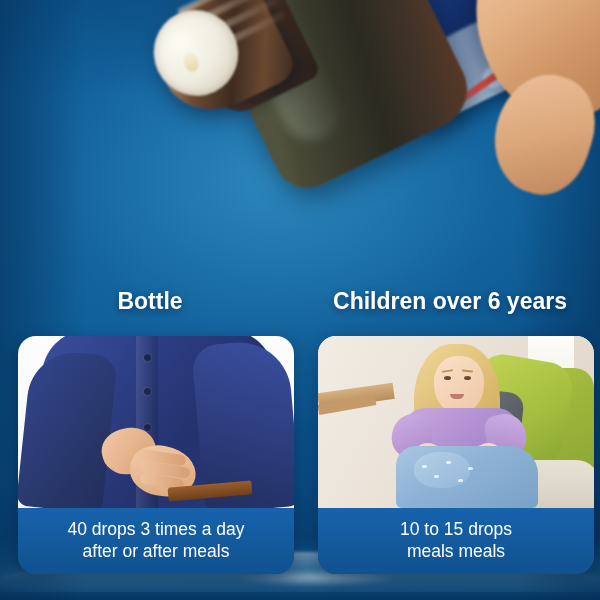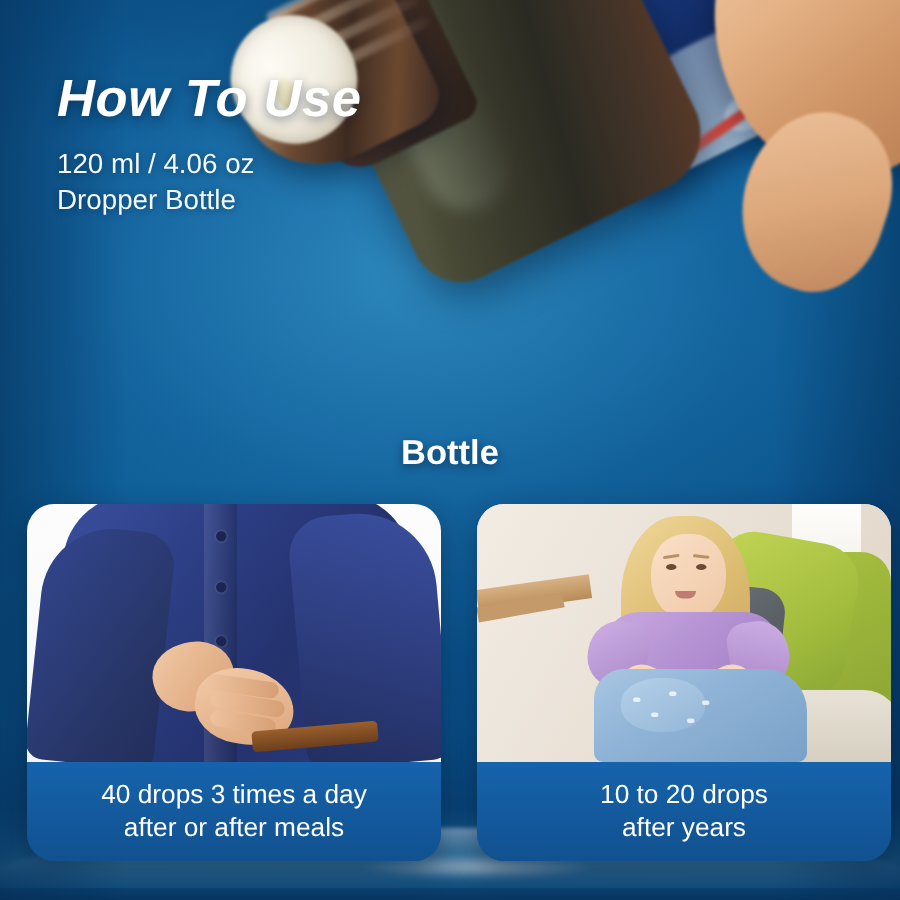--- a/index.html
+++ b/index.html
@@ -440,30 +440,24 @@
         <span></span>
         <span></span>
     </div>
     <div class="nozzle"></div>
     <div class="nozzle-tip"></div>
 
     <div class="hand"></div>
     <div class="thumb"></div>
   </div>
 
-  <div class="header">
-    <div class="title">How To Use</div>
-    <div class="subtitle">
-      <div>120 ml / 4.06 oz</div>
-      <div>Dropper Bottle</div>
-    </div>
-  </div>
 
   <div class="sections">
     <div class="sec-head">Bottle</div>
+    <div class="sec-head">Children over 6 years</div>
   </div>
 
   <div class="cards">
 
     <div class="card">
       <div class="photo ph-man">
         <div class="man-torso"></div>
         <div class="man-shoulderL"></div>
         <div class="man-shoulderR"></div>
         <div class="man-placket"></div>
@@ -510,22 +504,22 @@
         <div class="g-hands"></div>
         <div class="g-jeans"></div>
         <div class="g-knee"></div>
         <div class="g-rip r1"></div>
         <div class="g-rip r2"></div>
         <div class="g-rip r3"></div>
         <div class="g-rip r4"></div>
         <div class="g-rip r5"></div>
       </div>
       <div class="caption">
-        <div>10 to 20 drops</div>
-        <div>after years</div>
+        <div>10 to 15 drops</div>
+        <div>meals meals</div>
       </div>
     </div>
 
   </div>
 
   <div class="surface">
     <div class="surface-ellipse"></div>
     <div class="surface-glint"></div>
     <div class="surface-line"></div>
   </div>

